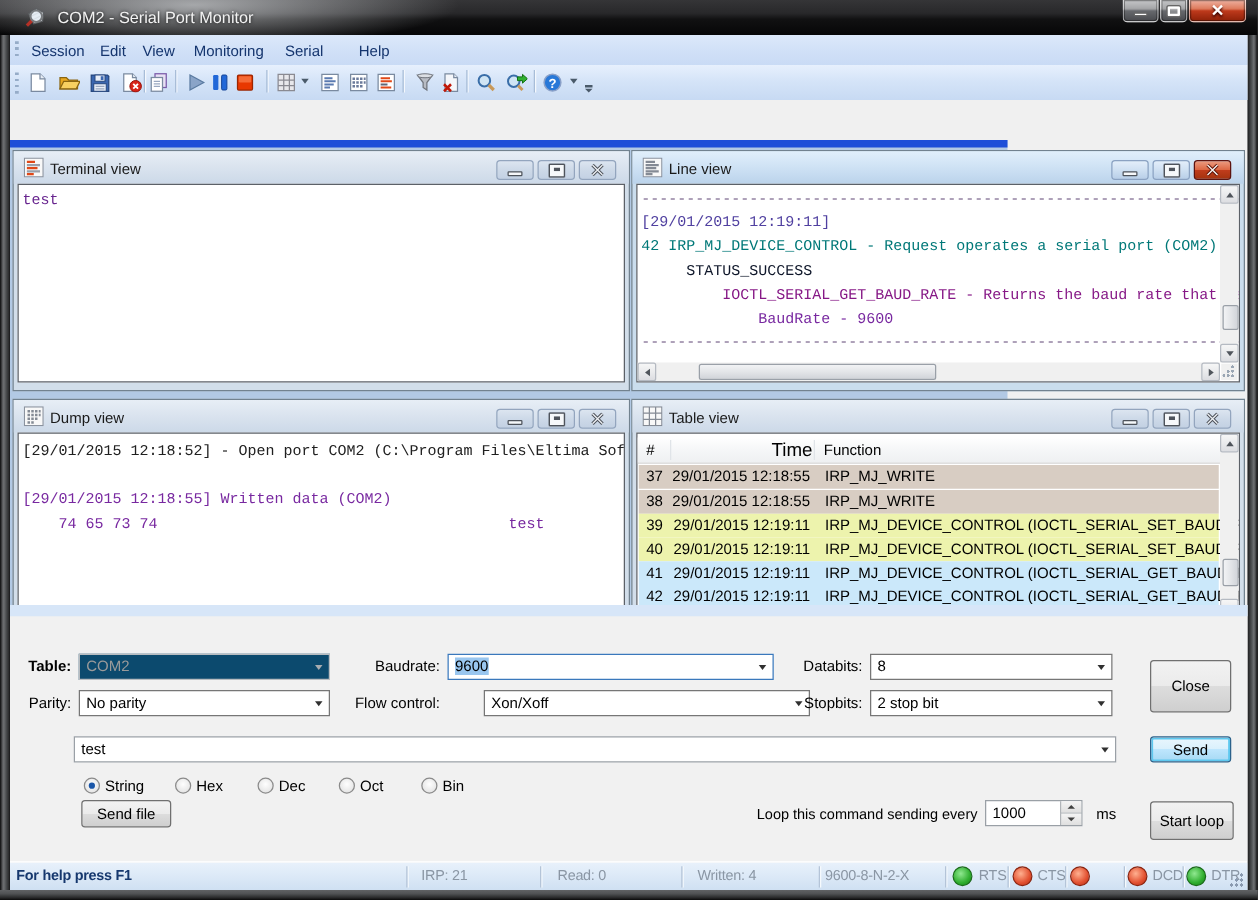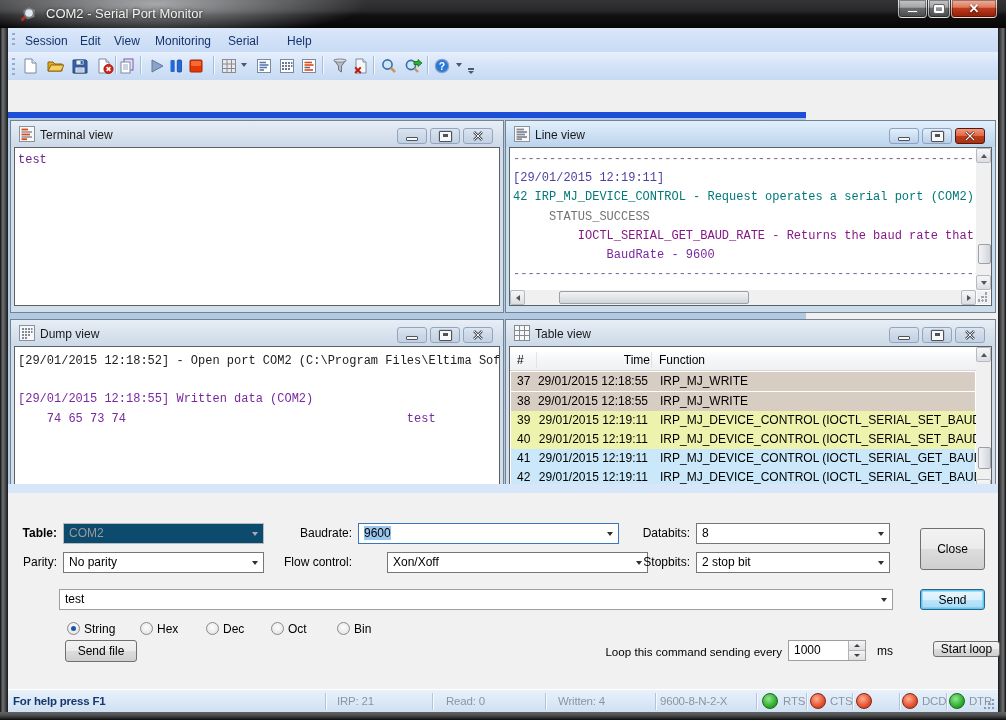--- a/index.html
+++ b/index.html
@@ -311,21 +311,21 @@
                   <path d="M2 1 L10 9 M10 1 L2 9" stroke="#5e1408" stroke-width="2.6"></path>
                   <path d="M2 1 L10 9 M10 1 L2 9" stroke="#f8f4f2" stroke-width="1.1"></path>
                 </svg>
               </div>
             </div>
     </div>
     <div class="content">
       <div class="mtext abs" style="left:3px;top:2px;"><span style="color:#7a648c">----------------------------------------------------------------------</span>
 <span style="color:#5040a0">[29/01/2015 12:19:11]</span>
 <span style="color:#007878">42 IRP_MJ_DEVICE_CONTROL - Request operates a serial port (COM2)</span>
-<span style="color:#737373">     STATUS_SUCCESS</span>
+<span style="color:#0f172a">     STATUS_SUCCESS</span>
 <span style="color:#861886">         IOCTL_SERIAL_GET_BAUD_RATE - Returns the baud rate that is currently</span>
 <span style="color:#7828a0">             BaudRate - 9600</span>
 <span style="color:#7a648c">----------------------------------------------------------------------</span></div>
       <div class="sb" style="right:0;top:0;width:15px;bottom:15px;"></div>
       <div class="sbtn" style="right:0;top:0;">
               <div class="arr" style="border-left:3.5px solid transparent;border-right:3.5px solid transparent;border-bottom:4.5px solid #50555c;"></div>
             </div>
       <div class="sbtn" style="right:0;bottom:15px;">
               <div class="arr" style="border-left:3.5px solid transparent;border-right:3.5px solid transparent;border-top:4.5px solid #50555c;"></div>
             </div>
@@ -433,21 +433,21 @@
                   <path d="M2 1 L10 9 M10 1 L2 9" stroke="#4e535b" stroke-width="2.6"></path>
                   <path d="M2 1 L10 9 M10 1 L2 9" stroke="#eef1f5" stroke-width="1"></path>
                 </svg>
               </div>
             </div>
     </div>
     <div class="content" style="background:#fff;">
       <div id="tblhead" class="abs" style="left:0;top:3px;right:15px;height:21px;background:linear-gradient(180deg,#ffffff 0%,#f6f7f8 45%,#eef0f2 100%);border-bottom:1px solid #d5d5d5;">
         <div class="abs" style="left:7px;top:0;height:21px;line-height:21px;font-size:12px;color:#000;">#</div>
         <div class="abs" style="left:26px;top:2px;bottom:2px;width:1px;background:#e0e4e8;"></div>
-        <div class="abs" style="left:34px;right:326px;top:0;height:21px;line-height:21px;font-size:12px;color:#000;text-align:right;">Time</div>
+        <div class="abs" style="left:34px;right:326px;top:0;height:21px;line-height:21px;font-size:15px;color:#000;text-align:right;">Time</div>
         <div class="abs" style="left:141px;top:2px;bottom:2px;width:1px;background:#e0e4e8;"></div>
         <div class="abs" style="left:149px;top:0;height:21px;line-height:21px;font-size:12px;color:#000;">Function</div>
       </div>
       <div class="trow" style="top:25px;background:#d8cdc3;">
               <span class="c1">37</span>
               <span class="c2">29/01/2015 12:18:55</span>
               <span class="c3">IRP_MJ_WRITE</span>
             </div>
       <div class="trow" style="top:45px;background:#d8cdc3;">
               <span class="c1">38</span>
@@ -534,21 +534,21 @@
   <div class="abs" style="left:780px;top:156px;width:78px;height:21px;background:#fff;border:1px solid #9aa0a6;">
     <div class="abs" style="left:5px;top:0;height:19px;line-height:19px;font-size:12px;">1000</div>
     <div class="abs" style="right:0;top:0;width:17px;height:9.5px;border-left:1px solid #b0b4b8;border-bottom:1px solid #b0b4b8;background:linear-gradient(180deg,#f4f4f4,#dfdfdf);">
             <div class="arr" style="margin:3px auto 0;border-left:3px solid transparent;border-right:3px solid transparent;border-bottom:3.5px solid #404040;"></div>
           </div>
     <div class="abs" style="right:0;bottom:0;width:17px;height:9px;border-left:1px solid #b0b4b8;background:linear-gradient(180deg,#f4f4f4,#dfdfdf);">
             <div class="arr" style="margin:3px auto 0;border-left:3px solid transparent;border-right:3px solid transparent;border-top:3.5px solid #404040;"></div>
           </div>
   </div>
   <div class="rlbl" style="left:869px;top:160px;">ms</div>
-  <div class="btn7" style="left:912px;top:157px;width:67px;height:16px;margin-left:13px;">Start loop</div>
+  <div class="btn7" style="left:912px;top:157px;width:67px;height:31px;">Start loop</div>
 </div>
 <div id="statusbar">
   <div class="stext" style="left:5px;color:#16386e;font-weight:bold;">For help press F1</div>
   <div class="ssep" style="left:317px;"></div>
   <div class="stext" style="left:329px;">IRP: 21</div>
   <div class="ssep" style="left:424px;"></div>
   <div class="stext" style="left:438px;">Read: 0</div>
   <div class="ssep" style="left:537px;"></div>
   <div class="stext" style="left:550px;">Written: 4</div>
   <div class="ssep" style="left:647px;"></div>

